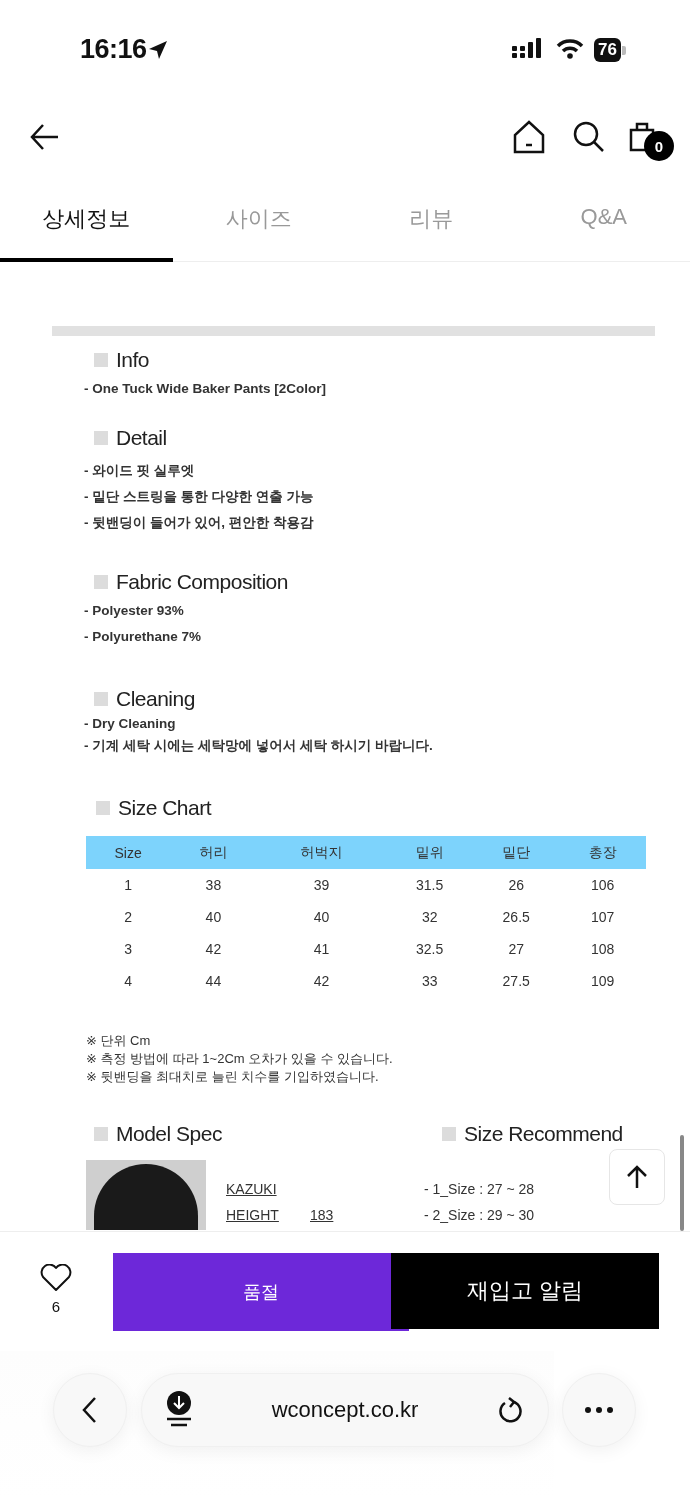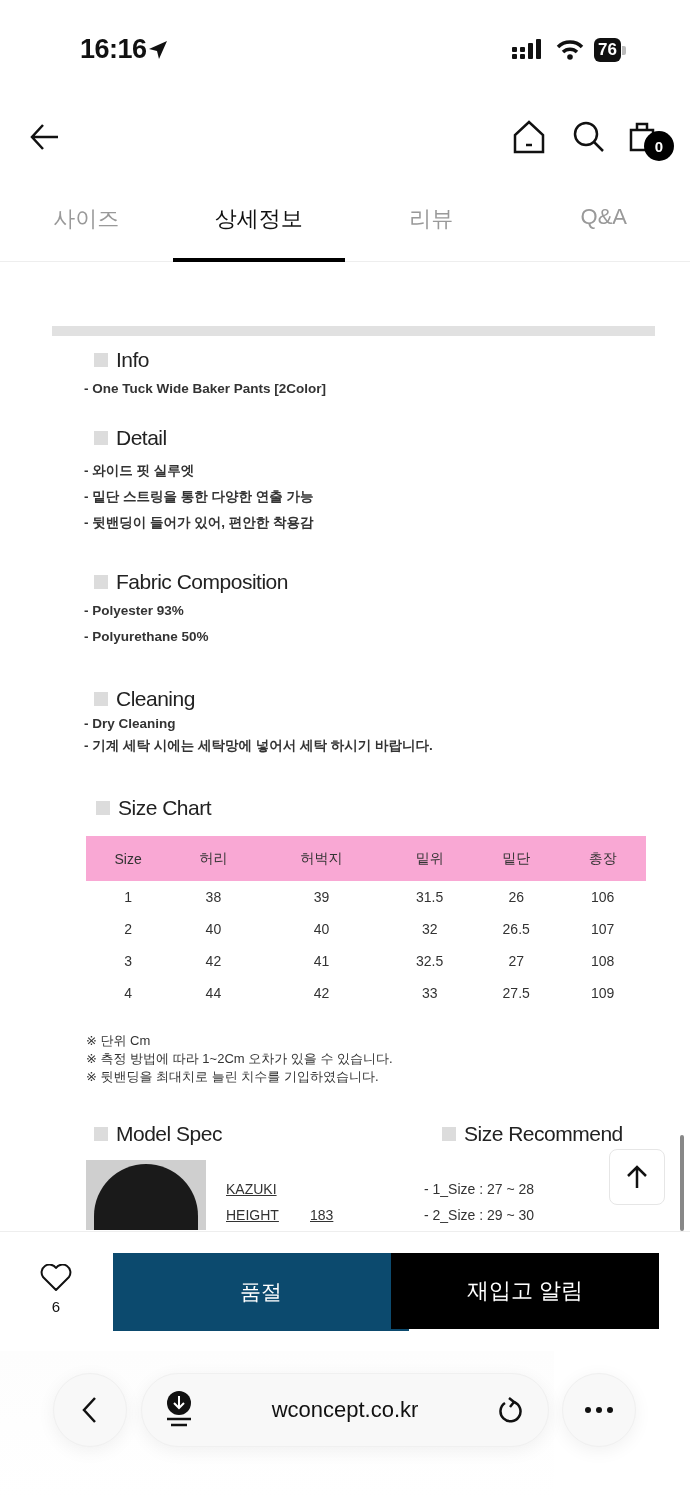--- a/index.html
+++ b/index.html
@@ -2,21 +2,21 @@
 <html><head>
 <meta charset="utf-8">
 <style>
   * { box-sizing: border-box; margin: 0; padding: 0; }
   html, body { width: 690px; height: 1500px; background: #ffffff; overflow: hidden; }
   body { font-family: "Liberation Sans", "DejaVu Sans", sans-serif; color: #111; position: relative; }
 
   
   .status-bar { position: absolute; top: 0; left: 0; width: 690px; height: 100px; }
   .status-time { position: absolute; left: 80px; top: 34px; font-size: 27px; font-weight: 700; letter-spacing: -0.5px; display: flex; align-items: center; }
-  .status-right { position: absolute; right: 64px; top: 38px; display: flex; align-items: center; gap: 10px; }
+  .status-right { position: absolute; right: 64px; top: 38px; display: flex; gap: 10px; }
   .battery { background: #111; color: #fff; font-size: 17px; font-weight: 700; border-radius: 6px; padding: 1px 4px; height: 24px; display: flex; align-items: center; position: relative; }
   .battery-tip { width: 4px; height: 9px; background: #bbb; border-radius: 0 2px 2px 0; margin-left: 1px; }
 
   
   .app-header { position: absolute; top: 108px; left: 0; width: 690px; height: 60px; }
   .back-btn { position: absolute; left: 28px; top: 12px; width: 38px; height: 34px; }
   .hdr-icon { position: absolute; top: 12px; width: 36px; height: 36px; }
   .cart-badge { position: absolute; left: 644px; top: 131px; width: 30px; height: 30px; background: #000; color: #fff; border-radius: 50%; font-size: 15px; font-weight: 700; display: flex; align-items: center; justify-content: center; }
 
   
@@ -28,21 +28,21 @@
   
   .content { position: absolute; top: 262px; left: 0; width: 690px; height: 968px; overflow: hidden; }
   .top-divider { position: absolute; top: 64px; left: 52px; width: 603px; height: 10px; background: #e1e1e1; }
   .section { position: absolute; left: 50px; }
   .sec-title { display: flex; align-items: center; font-size: 21px; color: #222; letter-spacing: -0.5px; padding-left: 44px; }
   .sec-square { width: 14px; height: 14px; background: #dcdcdc; margin-right: 8px; }
   .sec-list { margin-left: 34px; margin-top: 4px; font-size: 13.5px; color: #333; font-weight: bold; }
   .sec-list div { height: 26px; line-height: 26px; }
 
   table.size-table { position: absolute; top: 574px; left: 86px; width: 560px; border-collapse: collapse; font-size: 14px; color: #333; }
-  table.size-table th { background: #f9a8d4; height: 45px; font-weight: 400; }
+  table.size-table th { background: #7dd3fc; height: 33px; font-weight: 400; }
   table.size-table td { height: 32px; text-align: center; }
   table.size-table th { text-align: center; }
 
   .notes { position: absolute; top: 770px; left: 86px; font-size: 13px; color: #333; line-height: 18px; }
 
   .model-photo { position: absolute; top: 898px; left: 86px; width: 120px; height: 80px; background: #cfcfcf; overflow: hidden; }
   .hair { position: absolute; left: 8px; top: 4px; width: 104px; height: 90px; background: #1a1a1a; border-radius: 52px 52px 20px 20px; }
   .face { position: absolute; left: 26px; top: 58px; width: 70px; height: 40px; background: #c89a7c; border-radius: 10px; }
   .model-spec { position: absolute; top: 914px; left: 226px; font-size: 14px; color: #333; }
   .model-spec div { height: 26px; line-height: 26px; display: flex; text-decoration: underline; }
@@ -50,21 +50,21 @@
   .recommend { position: absolute; top: 914px; left: 424px; font-size: 14px; color: #333; }
   .recommend div { height: 26px; line-height: 26px; text-align: center; }
 
   .scroll-top { position: absolute; top: 1149px; left: 609px; width: 56px; height: 56px; border: 1px solid #e6e6e6; border-radius: 8px; background: #fff; display: flex; align-items: center; justify-content: center; }
   .scrollbar { position: absolute; top: 1135px; left: 680px; width: 4px; height: 96px; background: #888; border-radius: 2px; }
 
   
   .action-bar { position: absolute; top: 1231px; left: 0; width: 690px; height: 120px; border-top: 1px solid #eee; background: #fff; }
   .like { position: absolute; left: 34px; top: 32px; width: 44px; text-align: center; }
   .like-count { font-size: 15px; color: #111; margin-top: 2px; }
-  .soldout-btn { position: absolute; left: 113px; top: 21px; width: 296px; height: 78px; background: #0c4a6e; color: #fff; font-size: 21px; display: flex; align-items: center; justify-content: center; border: none; }
+  .soldout-btn { position: absolute; left: 113px; top: 21px; width: 296px; height: 78px; background: #6d28d9; color: #fff; font-size: 18px; display: flex; align-items: center; justify-content: center; border: none; }
   .restock-btn { position: absolute; left: 391px; top: 21px; width: 268px; height: 76px; background: #000; color: #fff; font-size: 22px; display: flex; align-items: center; justify-content: center; border: none; }
 
   
   .browser-bar { position: absolute; top: 1351px; left: 0; width: 554px; height: 149px; background: linear-gradient(#fdfdfd, #ffffff); }
   .pill { position: absolute; background: #f8f8f8; border: 1px solid #f0f0f0; box-shadow: 0 4px 18px rgba(0,0,0,0.06); display: flex; align-items: center; justify-content: center; }
   .nav-back { left: 53px; top: 22px; width: 74px; height: 74px; border-radius: 37px; }
   .url-pill { left: 141px; top: 22px; width: 408px; height: 74px; border-radius: 37px; }
   .more-pill { left: 562px; top: 22px; width: 74px; height: 74px; border-radius: 37px; }
   .url-text { font-size: 22px; color: #111; }
   .dl-icon { position: absolute; left: 22px; top: 16px; }
@@ -122,22 +122,22 @@
   <div class="hdr-icon" style="left:628px;">
     <svg width="30" height="34" viewBox="0 0 30 34">
         <rect x="3" y="10" width="22" height="20" stroke="#111" stroke-width="2.5" fill="none"></rect>
         <path d="M9 10 V4 H19 V10" stroke="#111" stroke-width="2.5" fill="none"></path>
       </svg>
   </div>
 </div>
 <div class="cart-badge">0</div>
 
 <div class="tabs">
+  <div class="tab active">상세정보</div>
   <div class="tab">사이즈</div>
-  <div class="tab active">상세정보</div>
   <div class="tab">리뷰</div>
   <div class="tab">Q&amp;A</div>
 </div>
 
 <div class="content">
   <div class="top-divider"></div>
 
   <div class="section" style="top:86px;">
     <div class="sec-title">
         <span class="sec-square"></span>
@@ -160,21 +160,21 @@
     </div>
   </div>
 
   <div class="section" style="top:308px;">
     <div class="sec-title">
         <span class="sec-square"></span>
         <span>Fabric Composition</span>
       </div>
     <div class="sec-list">
       <div>- Polyester 93%</div>
-      <div>- Polyurethane 50%</div>
+      <div>- Polyurethane 7%</div>
     </div>
   </div>
 
   <div class="section" style="top:425px;">
     <div class="sec-title">
         <span class="sec-square"></span>
         <span>Cleaning</span>
       </div>
     <div class="sec-list" style="margin-top:2px;">
       <div style="height:22px;line-height:22px;">- Dry Cleaning</div>

